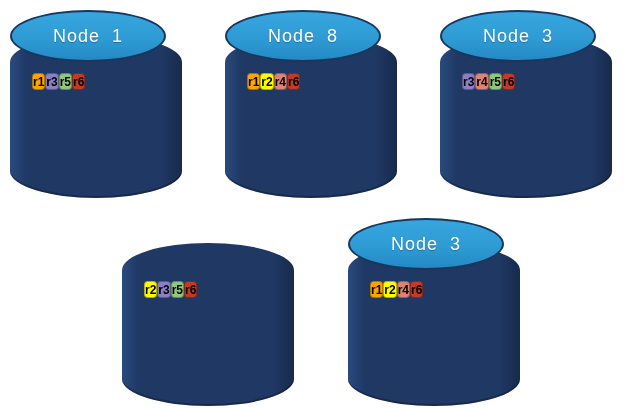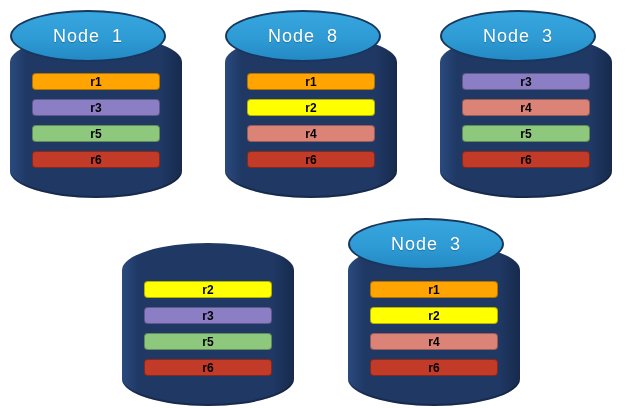--- a/index.html
+++ b/index.html
@@ -64,22 +64,21 @@
     white-space: pre;
     text-shadow: 0 1px 1px rgba(0,0,0,0.25);
   }
   .bars {
     position: absolute;
     left: 22px;
     right: 22px;
     top: 63px;
     z-index: 3;
     display: flex;
-    flex-direction: column;
-    gap: 9px;
+    flex-direction: row;
   }
   .replica-bar {
     height: 15px;
     border-radius: 4px;
     border: 1px solid rgba(0,0,0,0.30);
     display: flex;
     align-items: center;
     justify-content: center;
     font-size: 12px;
     font-weight: bold;

